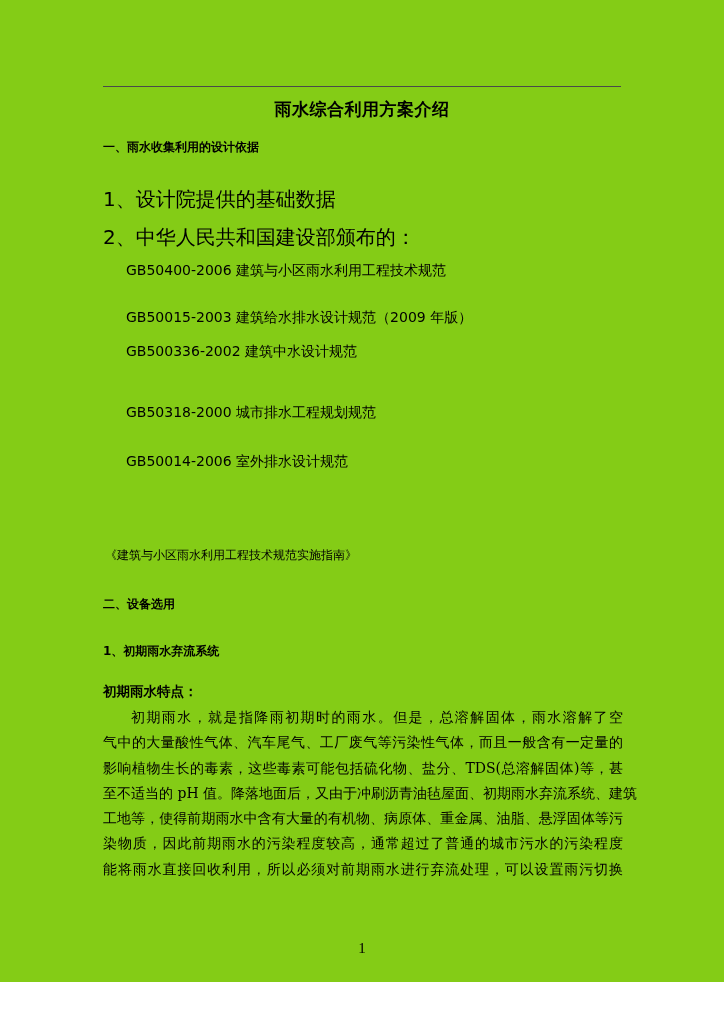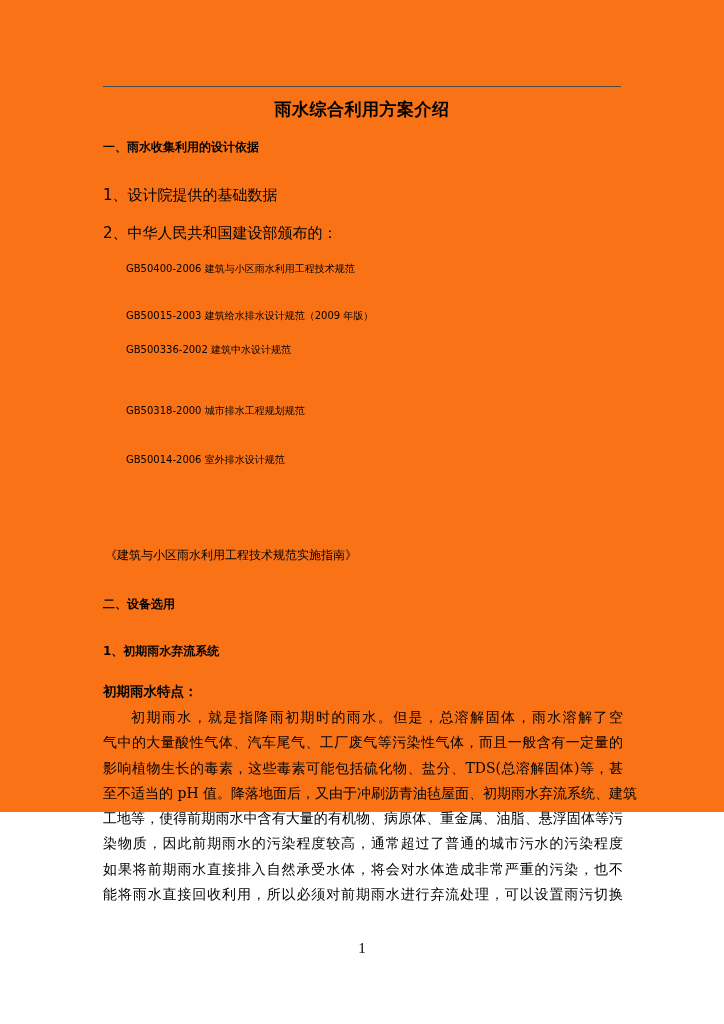--- a/index.html
+++ b/index.html
@@ -11,22 +11,22 @@
       width: 724px;
       height: 1024px;
       position: relative;
       overflow: hidden;
       color: #000000;
       font-family: "DejaVu Sans", "Liberation Sans", sans-serif;
     }
     .page {
       position: absolute;
       left: 0; top: 0;
-      width: 724px; height: 812px;
-      background: #f97316;
+      width: 724px; height: 982px;
+      background: #84cc16;
     }
     .header-rule {
       position: absolute;
       left: 103px;
       top: 86px;
       width: 518px;
       height: 0;
       border-top: 1.5px solid #4a4a4a;
     }
     .title {
@@ -42,27 +42,27 @@
     .h1 {
       position: absolute;
       left: 103px;
       font-size: 12px;
       font-weight: bold;
       white-space: nowrap;
     }
     .item {
       position: absolute;
       left: 103px;
-      font-size: 15px;
+      font-size: 20px;
       white-space: nowrap;
     }
     .std {
       position: absolute;
       left: 126px;
-      font-size: 10px;
+      font-size: 14px;
       white-space: nowrap;
     }
     .guide {
       position: absolute;
       left: 105px;
       font-size: 12px;
       white-space: nowrap;
     }
     .subhead {
       position: absolute;
@@ -127,19 +127,18 @@
 
   <div class="subhead" style="top:683px;">初期雨水特点：</div>
 
   <div class="para" style="top:705px;">
     <p class="first">初期雨水，就是指降雨初期时的雨水。但是，总溶解固体，雨水溶解了空</p>
     <p>气中的大量酸性气体、汽车尾气、工厂废气等污染性气体，而且一般含有一定量的</p>
     <p>影响植物生长的毒素，这些毒素可能包括硫化物、盐分、TDS(总溶解固体)等，甚</p>
     <p>至不适当的 pH 值。降落地面后，又由于冲刷沥青油毡屋面、初期雨水弃流系统、建筑</p>
     <p>工地等，使得前期雨水中含有大量的有机物、病原体、重金属、油脂、悬浮固体等污</p>
     <p>染物质，因此前期雨水的污染程度较高，通常超过了普通的城市污水的污染程度</p>
-    <p>如果将前期雨水直接排入自然承受水体，将会对水体造成非常严重的污染，也不</p>
     <p>能将雨水直接回收利用，所以必须对前期雨水进行弃流处理，可以设置雨污切换</p>
   </div>
 
   <div class="page-number">1</div>
 
 </div>
 
 </body></html>

